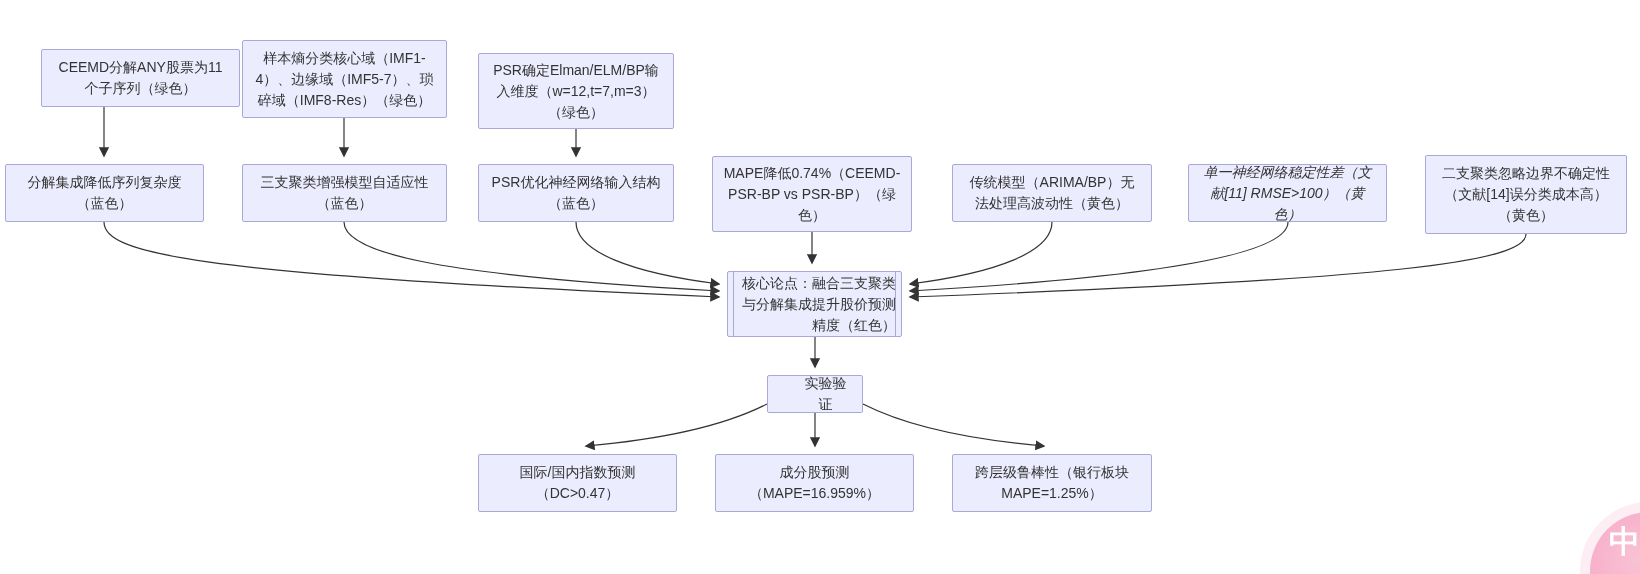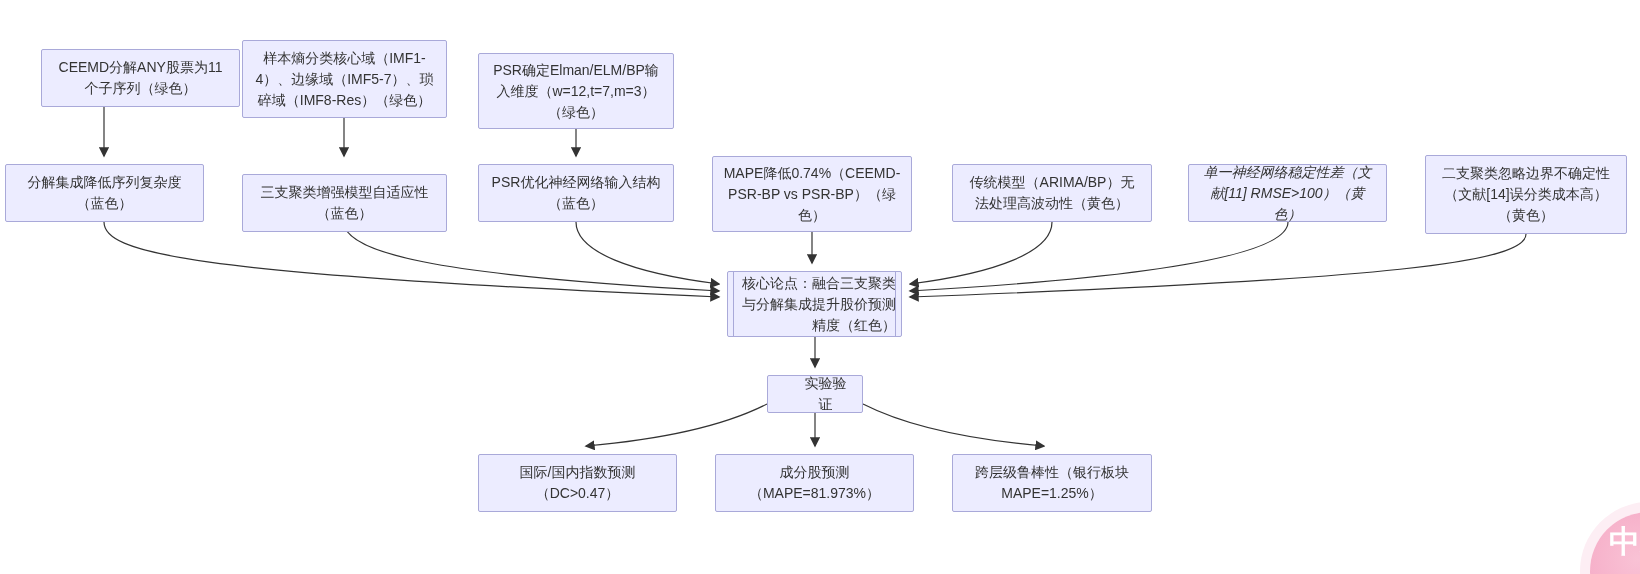--- a/index.html
+++ b/index.html
@@ -92,21 +92,21 @@
   <div class="node" style="left:242px;top:40px;width:205px;height:78px;">
       <span>样本熵分类核心域（IMF1-4）、边缘域（IMF5-7）、琐碎域（IMF8-Res）（绿色）</span>
     </div>
   <div class="node" style="left:478px;top:53px;width:196px;height:76px;">
       <span>PSR确定Elman/ELM/BP输入维度（w=12,t=7,m=3）（绿色）</span>
     </div>
 
   <div class="node" style="left:5px;top:164px;width:199px;height:58px;">
       <span>分解集成降低序列复杂度（蓝色）</span>
     </div>
-  <div class="node" style="left:242px;top:174px;width:205px;height:58px;">
+  <div class="node" style="left:242px;top:164px;width:205px;height:58px;">
       <span>三支聚类增强模型自适应性（蓝色）</span>
     </div>
   <div class="node" style="left:478px;top:164px;width:196px;height:58px;">
       <span>PSR优化神经网络输入结构（蓝色）</span>
     </div>
   <div class="node" style="left:712px;top:156px;width:200px;height:76px;">
       <span>MAPE降低0.74%（CEEMD-PSR-BP vs PSR-BP）（绿色）</span>
     </div>
   <div class="node" style="left:952px;top:164px;width:200px;height:58px;">
       <span>传统模型（ARIMA/BP）无法处理高波动性（黄色）</span>
@@ -123,21 +123,21 @@
     </div>
 
   <div class="node" style="left:767px;top:375px;width:96px;height:38px;padding-left:31px;">
       <span>实验验证</span>
     </div>
 
   <div class="node" style="left:478px;top:454px;width:199px;height:58px;">
       <span>国际/国内指数预测（DC&gt;0.47）</span>
     </div>
   <div class="node" style="left:715px;top:454px;width:199px;height:58px;">
-      <span>成分股预测（MAPE=81.973%）</span>
+      <span>成分股预测（MAPE=16.959%）</span>
     </div>
   <div class="node" style="left:952px;top:454px;width:200px;height:58px;">
       <span>跨层级鲁棒性（银行板块 MAPE=1.25%）</span>
     </div>
 
   <div id="badge">
     <span class="badge-text">中A</span>
   </div>
 
 </div>

